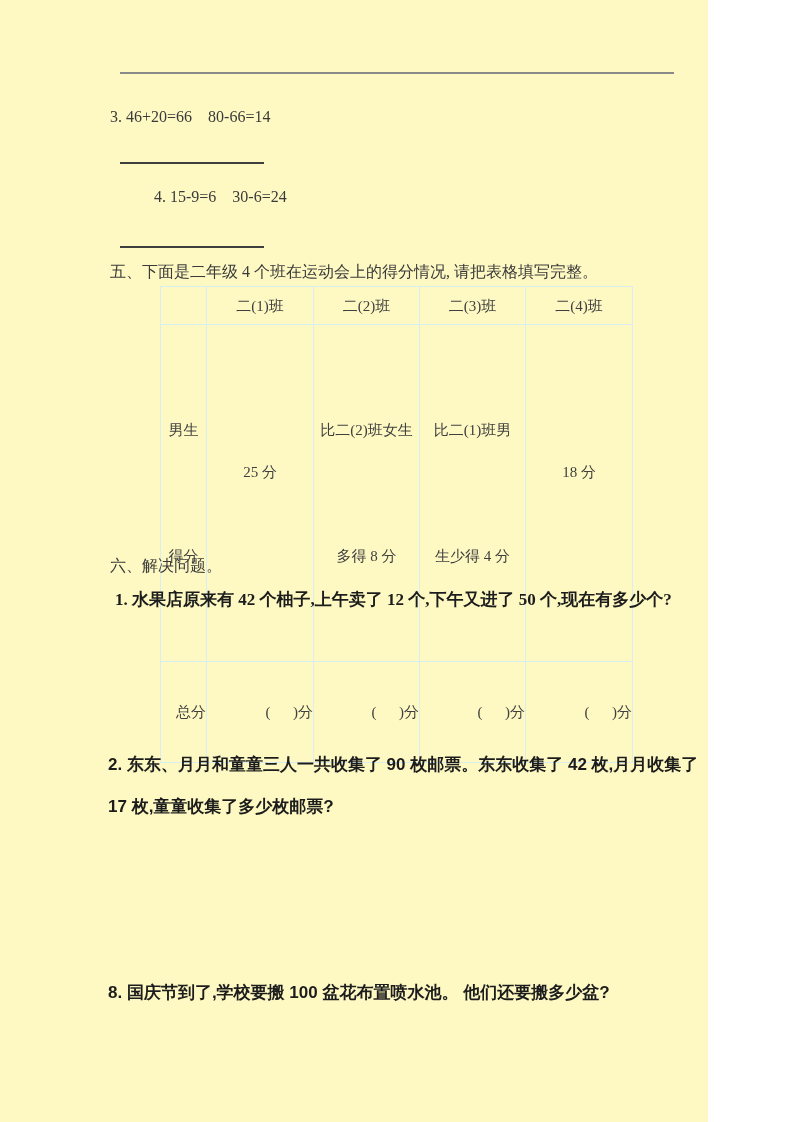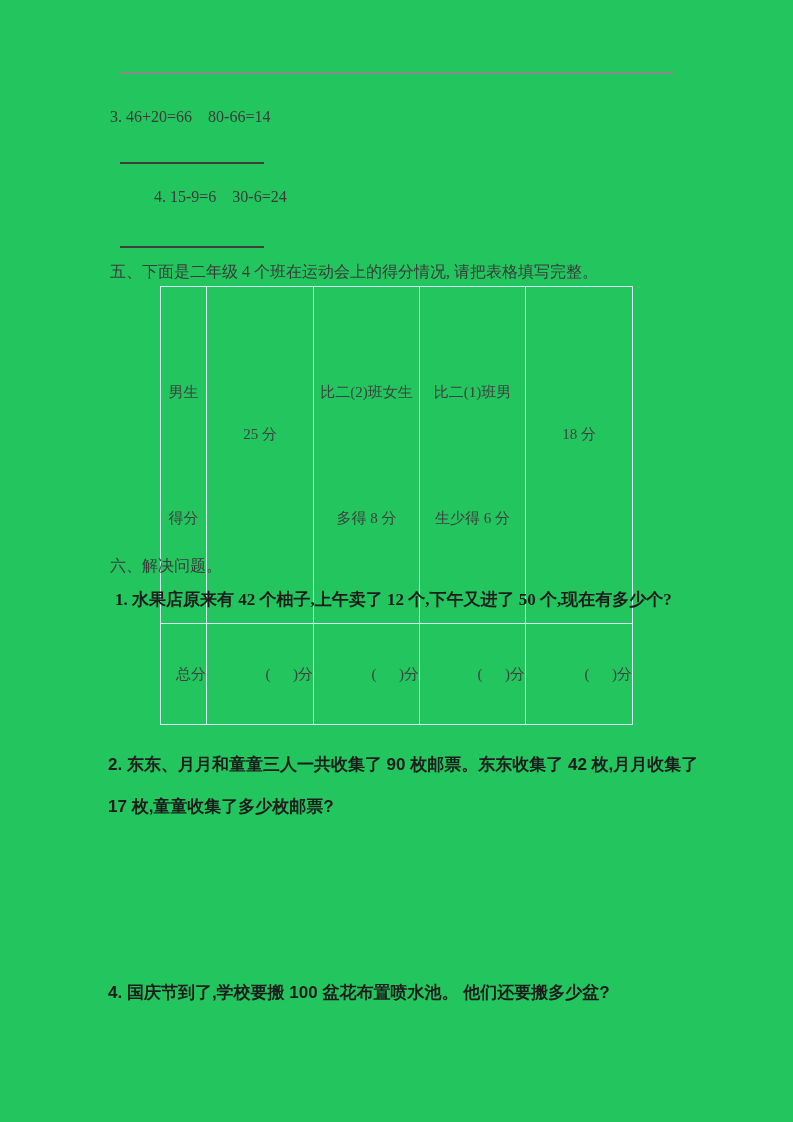--- a/index.html
+++ b/index.html
@@ -1,20 +1,20 @@
 <!DOCTYPE html>
 <html><head>
 <meta charset="utf-8">
 <style>
   html, body { margin: 0; padding: 0; background: #ffffff; }
   .page {
     position: relative;
-    width: 793px;
+    width: 708px;
     height: 1122px;
-    background: #22c55e;
+    background: #fef9c3;
     overflow: hidden;
     font-family: "Liberation Serif", "DejaVu Serif", serif;
     color: #3a3a3a;
   }
   .abs { position: absolute; }
   .serif-line {
     font-family: "Liberation Serif", "DejaVu Serif", serif;
     font-size: 16px;
     line-height: 24px;
     color: #3a3a3a;
@@ -86,36 +86,43 @@
 
   <table class="score-table">
     <colgroup>
       <col style="width:46px">
         <col style="width:107px">
         <col style="width:106px">
         <col style="width:106px">
         <col style="width:107px">
     </colgroup>
     <tbody>
+      <tr class="hrow">
+        <td></td>
+        <td>二(1)班</td>
+        <td>二(2)班</td>
+        <td>二(3)班</td>
+        <td>二(4)班</td>
+      </tr>
       <tr class="drow">
         <td>
           <span class="cell-line">男生</span>
           <span class="cell-line">得分</span>
         </td>
         <td>
           <span class="cell-line">25 分</span>
           
         </td>
         <td>
           <span class="cell-line">比二(2)班女生</span>
           <span class="cell-line">多得 8 分</span>
         </td>
         <td>
           <span class="cell-line">比二(1)班男</span>
-          <span class="cell-line">生少得 6 分</span>
+          <span class="cell-line">生少得 4 分</span>
         </td>
         <td>
           <span class="cell-line">18 分</span>
           
         </td>
       </tr>
       <tr class="trow">
         <td>
           <span class="cell-line">总分</span>
         </td>
@@ -132,15 +139,15 @@
           <span class="cell-line">(      )分</span>
         </td>
       </tr>
     </tbody>
   </table>
 
   <div class="abs serif-line sec6-title">六、解决问题。</div>
 
   <div class="abs problem p1">1. 水果店原来有 42 个柚子,上午卖了 12 个,下午又进了 50 个,现在有多少个?</div>
   <div class="abs problem p2">2. 东东、月月和童童三人一共收集了 90 枚邮票。东东收集了 42 枚,月月收集了 17 枚,童童收集了多少枚邮票?</div>
-  <div class="abs problem p3">4. 国庆节到了,学校要搬 100 盆花布置喷水池。 他们还要搬多少盆?</div>
+  <div class="abs problem p3">8. 国庆节到了,学校要搬 100 盆花布置喷水池。 他们还要搬多少盆?</div>
 
 </div>
 
 </body></html>

